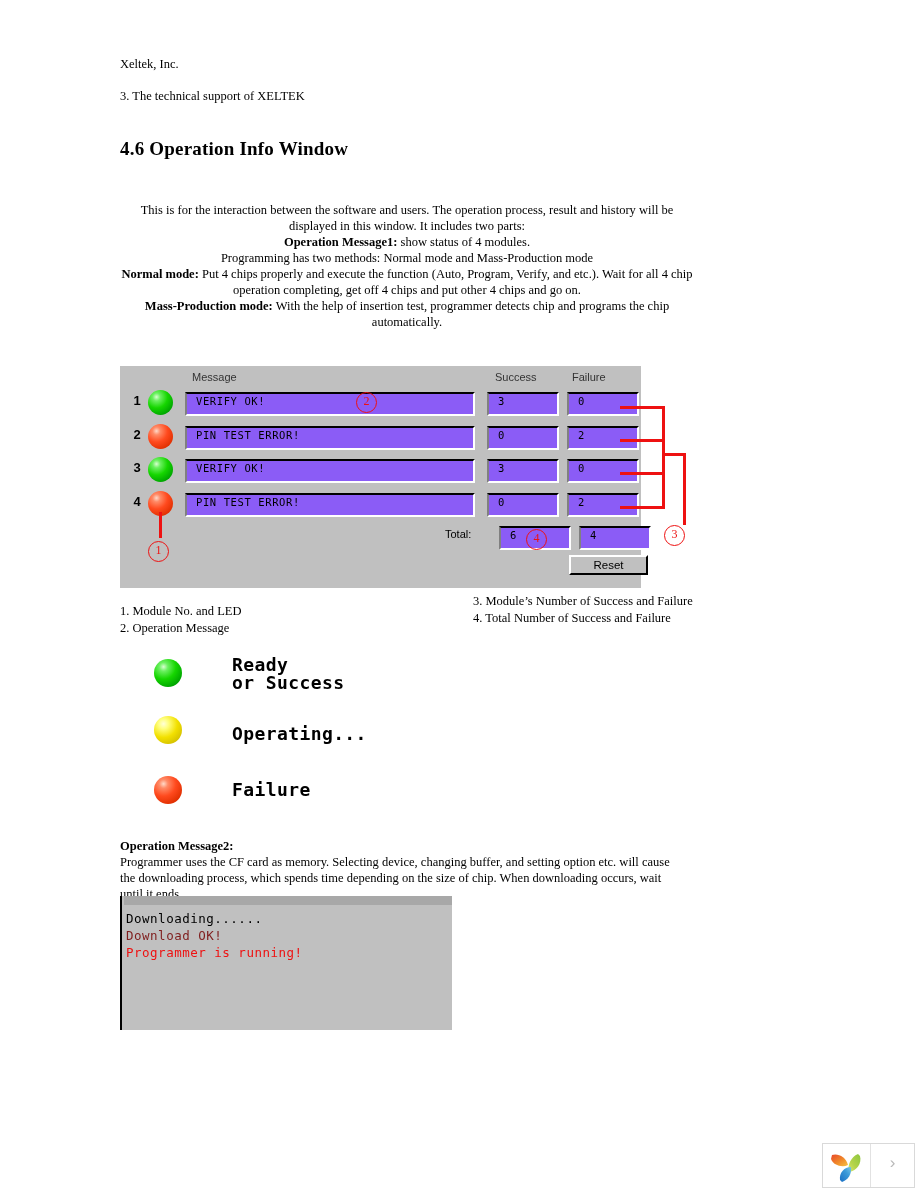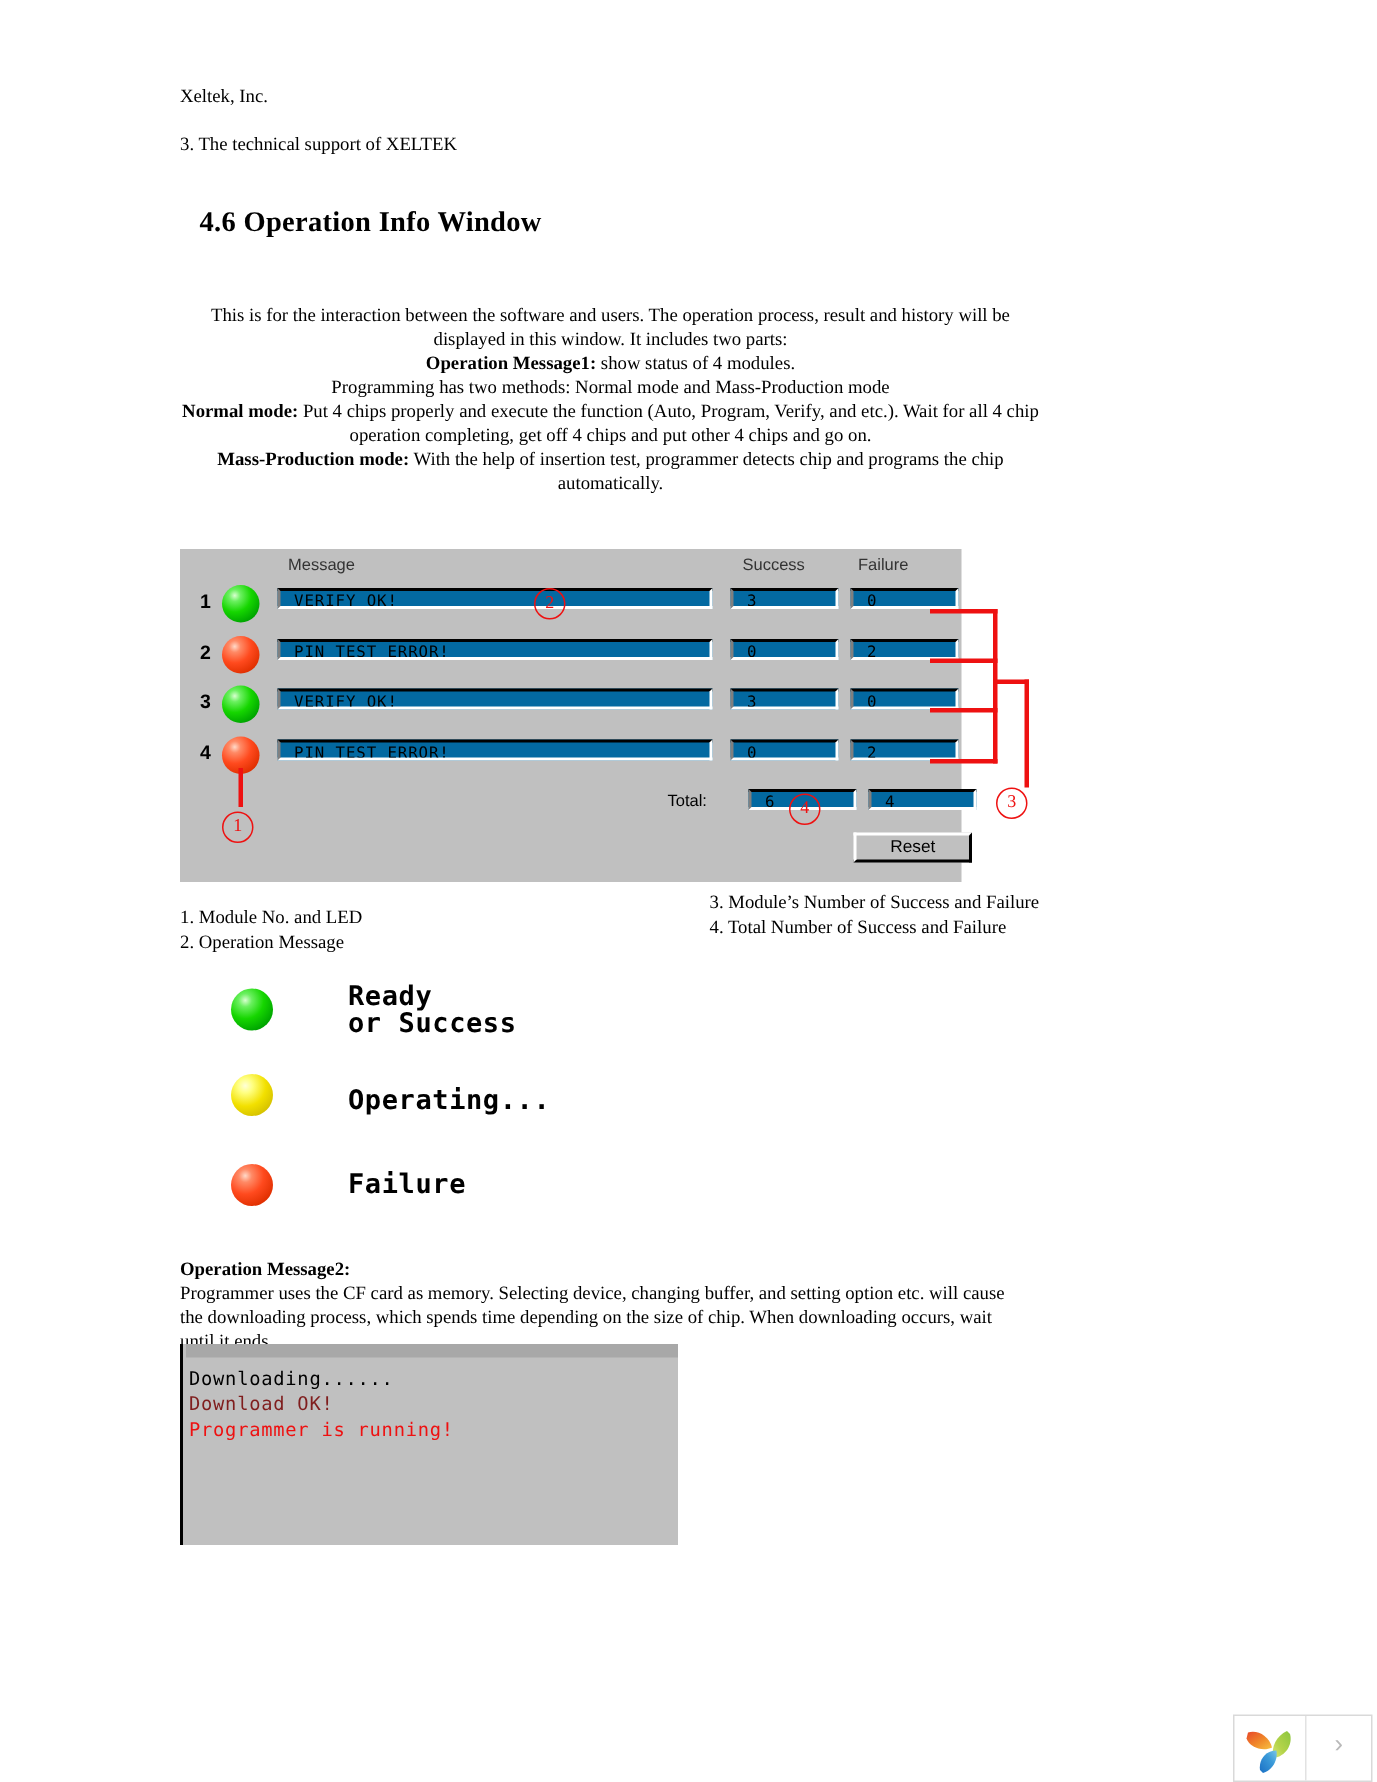--- a/index.html
+++ b/index.html
@@ -7,21 +7,21 @@
     width:918px;height:1188px;background:#ffffff;
     font-family:"Liberation Serif", serif;
     color:#000;position:relative;overflow:hidden;
   }
   .page{position:absolute;left:0;top:0;width:918px;height:1188px;}
 
   
   .txt{position:absolute;font-family:"Liberation Serif", serif;font-size:12.5px;color:#000;line-height:16px;}
   #company{left:120px;top:56px;}
   #support-line{left:120px;top:88px;}
-  #sec-title{left:133px;top:141px;font-family:"Liberation Serif", serif;font-size:19px;font-weight:bold;letter-spacing:.2px;}
+  #sec-title{left:120px;top:141px;font-family:"Liberation Serif", serif;font-size:19px;font-weight:bold;letter-spacing:.2px;}
 
   #intro{left:120px;top:202px;width:574px;text-align:center;}
   #intro p{margin:0;}
   #intro b{font-weight:bold;}
 
   
   .cap{position:absolute;font-size:12.5px;line-height:17px;}
   #cap-left{left:120px;top:603px;}
   #cap-right{left:473px;top:593px;}
 
@@ -42,21 +42,21 @@
   .mod-no{position:absolute;left:10px;top:2px;width:14px;text-align:center;
           font-family:"Liberation Sans", sans-serif;font-size:13px;font-weight:bold;color:#000;}
 
   .led{position:absolute;left:28px;top:-1px;width:25px;height:25px;border-radius:50%;}
   .led-green{background:radial-gradient(circle at 34% 28%, #d8ffd0 0%, #6bf060 16%, #16d600 45%, #00a800 75%, #007000 100%);}
   .led-red{background:radial-gradient(circle at 34% 28%, #ffd9c8 0%, #ff8a66 16%, #ff4a1e 45%, #e02f00 78%, #a82000 100%);}
   .led-yellow{background:radial-gradient(circle at 34% 28%, #ffffd8 0%, #ffff80 18%, #f2e000 50%, #d4c000 80%, #a89400 100%);}
 
   
   .field{
-    position:absolute;height:14px;background:#0369a1;
+    position:absolute;height:24px;background:#8b5cf6;
     border-top:2px solid #000000;border-left:2px solid #808080;
     border-right:2px solid #ffffff;border-bottom:2px solid #ffffff;
     box-sizing:border-box;
     font-family:"DejaVu Sans Mono","Liberation Mono",monospace;
     font-size:10.5px;color:#000;line-height:15px;padding-left:9px;
     letter-spacing:.6px;white-space:nowrap;overflow:hidden;
   }
   .f-msg{left:65px;top:1px;width:290px;}
   .f-suc{left:367px;top:1px;width:72px;}
   .f-fail{left:447px;top:1px;width:72px;}

